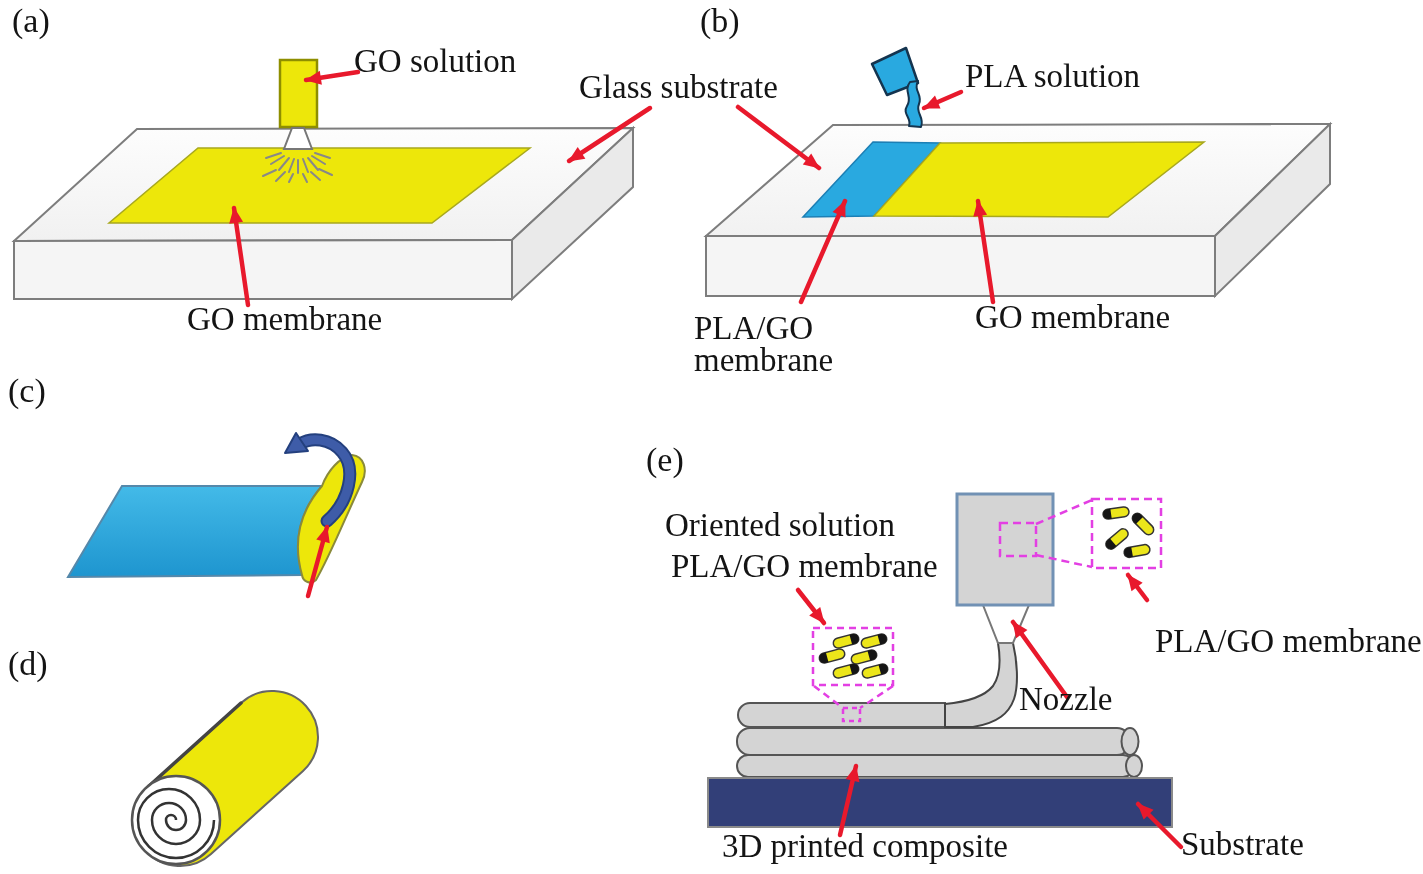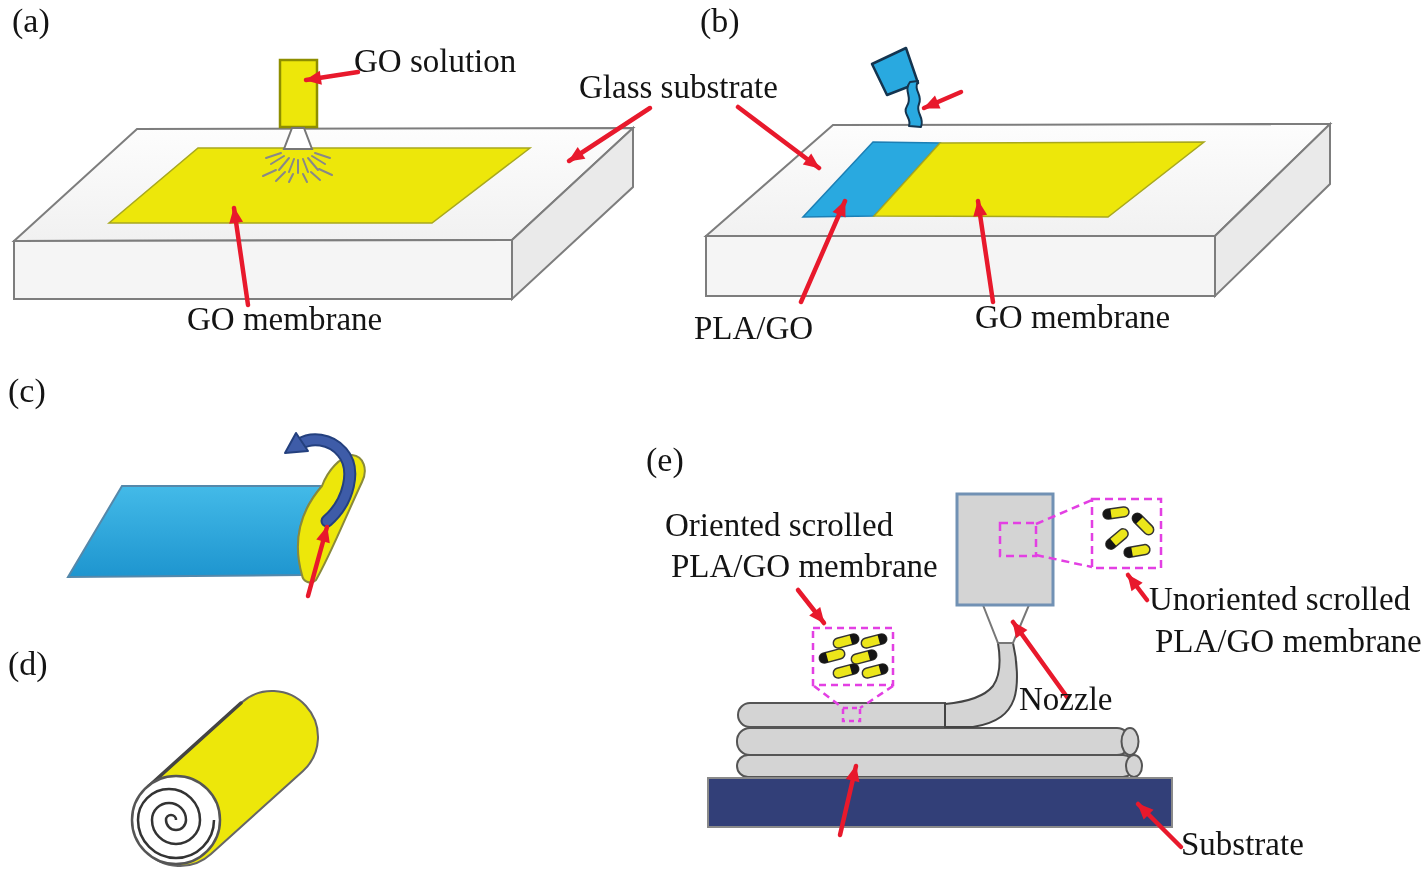--- a/index.html
+++ b/index.html
@@ -166,28 +166,30 @@
     <line x1="1181" y1="847" x2="1138" y2="804" marker-end="url(#rh)"></line>
   </g>
 </svg>
 
   <div class="tag" style="left:12px;top:2px">(a)</div>
   <div class="label" style="left:579px;top:69px">Glass substrate</div>
   <div class="label" style="left:354px;top:43px">GO solution</div>
   <div class="label" style="left:187px;top:301px">GO membrane</div>
 
   <div class="tag" style="left:700px;top:2px">(b)</div>
+  <div class="label" style="left:965px;top:58px">PLA solution</div>
   <div class="label" style="left:694px;top:310px">PLA/GO</div>
+  <div class="label" style="left:694px;top:342px">membrane</div>
   <div class="label" style="left:975px;top:299px">GO membrane</div>
 
   <div class="tag" style="left:8px;top:372px">(c)</div>
 
   <div class="tag" style="left:8px;top:645px">(d)</div>
 
   <div class="tag" style="left:646px;top:441px">(e)</div>
-  <div class="label" style="left:665px;top:507px">Oriented scrolled</div>
+  <div class="label" style="left:665px;top:507px">Oriented solution</div>
   <div class="label" style="left:671px;top:548px">PLA/GO membrane</div>
-  <div class="label" style="left:1149px;top:581px">Unoriented scrolled</div>
   <div class="label" style="left:1155px;top:623px">PLA/GO membrane</div>
   <div class="label" style="left:1019px;top:681px">Nozzle</div>
+  <div class="label" style="left:722px;top:828px">3D printed composite</div>
   <div class="label" style="left:1181px;top:826px">Substrate</div>
 
 </div>
 
 </body></html>

